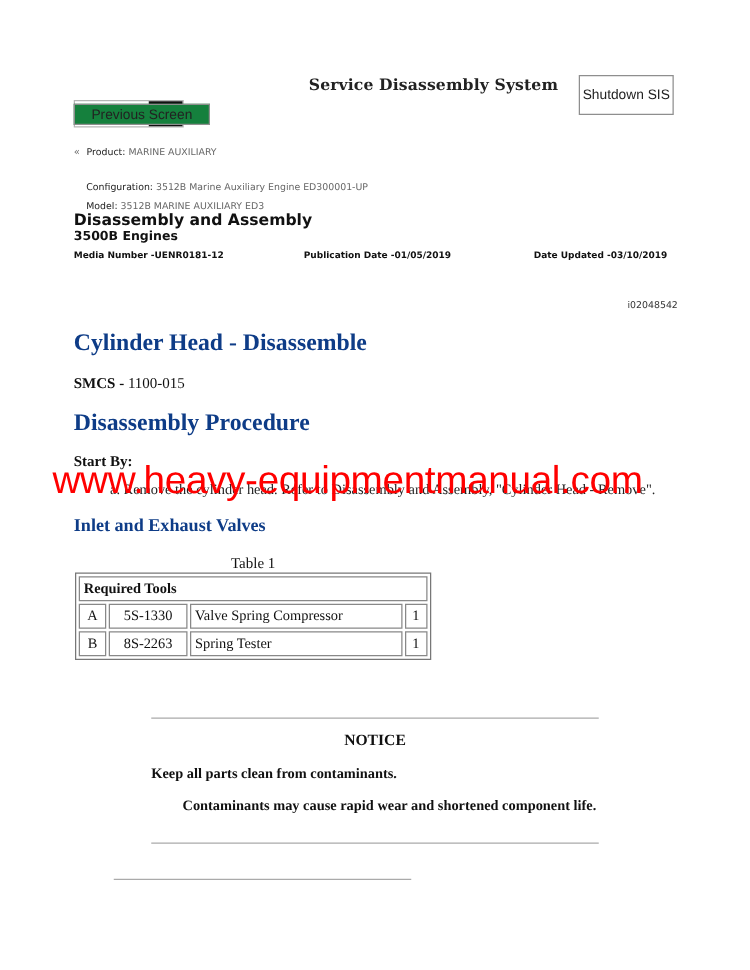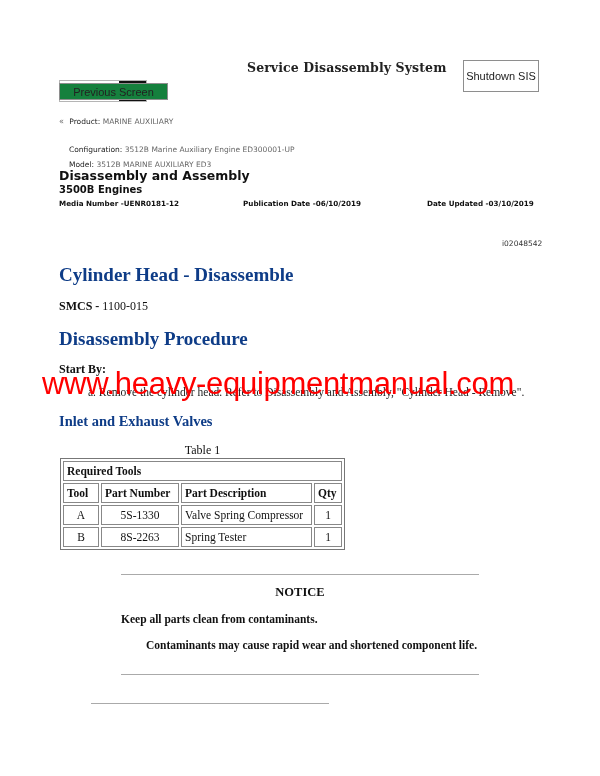--- a/index.html
+++ b/index.html
@@ -69,46 +69,40 @@
   <span class="val">3512B MARINE AUXILIARY ED3</span>
 </div>
 <div class="abs info" style="left:69px; top:145px;">
   <span class="lbl">Configuration:</span>
   <span class="val">3512B Marine Auxiliary Engine ED300001-UP</span>
 </div>
 
 <div class="abs doc-title">Disassembly and Assembly</div>
 <div class="abs doc-sub">3500B Engines</div>
 <div class="abs meta" style="left:59px;">Media Number -UENR0181-12</div>
-<div class="abs meta" style="left:243px;">Publication Date -06/10/2019</div>
+<div class="abs meta" style="left:243px;">Publication Date -01/05/2019</div>
 <div class="abs meta" style="left:427px;">Date Updated -03/10/2019</div>
 <div class="abs doc-id">i02048542</div>
 
 <div class="abs h1" style="top:264px;">Cylinder Head - Disassemble</div>
 <div class="abs smcs">
   <b>SMCS -</b>
   <span>1100-015</span>
 </div>
 <div class="abs h1" style="top:328px;">Disassembly Procedure</div>
 <div class="abs startby">Start By:</div>
 <div class="abs step">a.  Remove the cylinder head. Refer to Disassembly and Assembly, "Cylinder Head - Remove".</div>
 <div class="abs watermark">www.heavy-equipmentmanual.com</div>
 <div class="abs h2">Inlet and Exhaust Valves</div>
 
 <div class="abs tbl-caption">Table 1</div>
 <table class="tools">
   <tbody>
       <tr>
     <th colspan="4">Required Tools</th>
-  </tr>
-  <tr>
-    <th style="width:28px;">Tool</th>
-    <th style="width:70px;">Part Number</th>
-    <th>Part Description</th>
-    <th style="width:20px;">Qty</th>
   </tr>
   <tr>
     <td class="c">A</td>
     <td class="c">5S-1330</td>
     <td class="l">Valve Spring Compressor</td>
     <td class="c">1</td>
   </tr>
   <tr>
     <td class="c">B</td>
     <td class="c">8S-2263</td>

